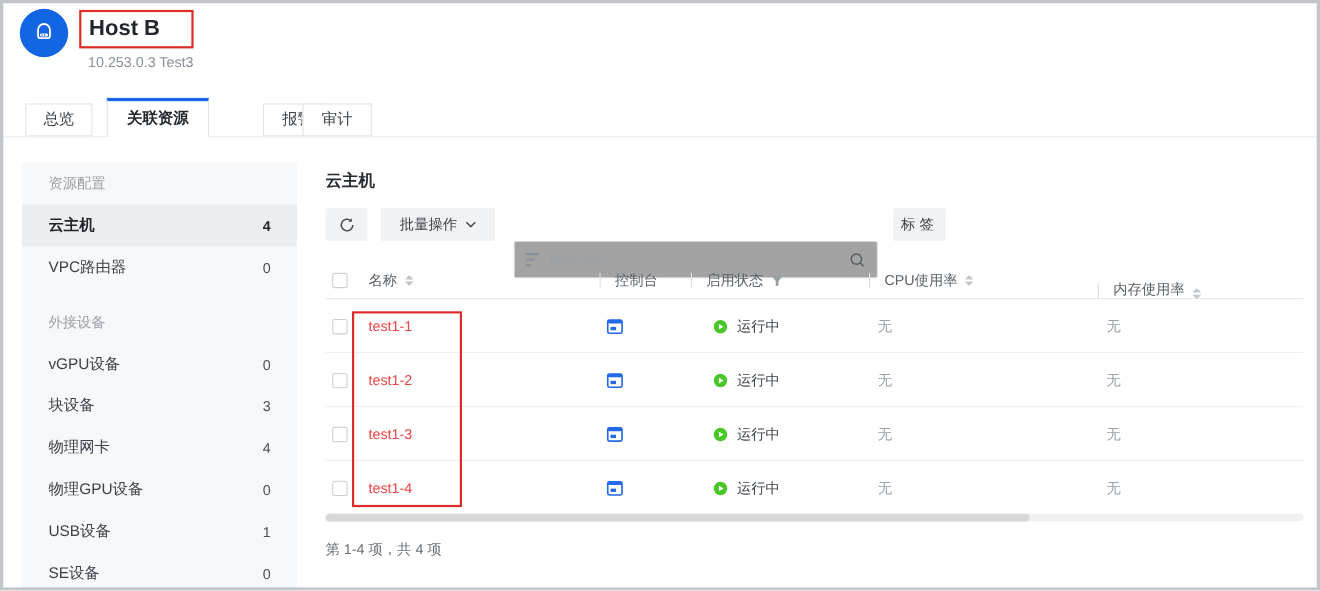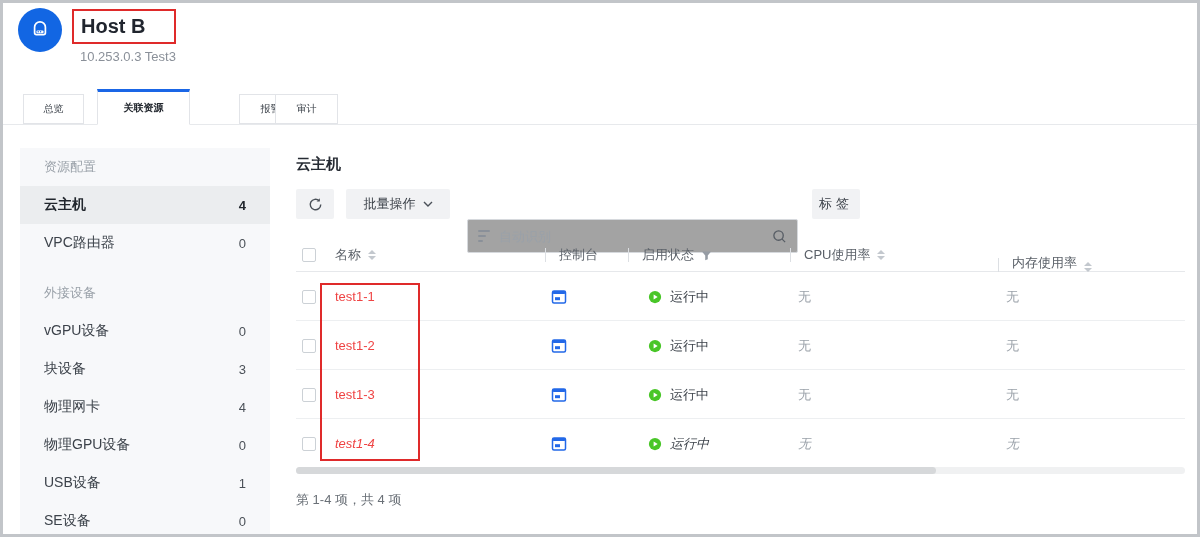--- a/index.html
+++ b/index.html
@@ -15,21 +15,21 @@
   .host-title { position:absolute; left:81px; top:15px; font-size:20px; font-weight:700; color:#20252e; }
   .host-subtitle { position:absolute; left:80px; top:49px; font-size:13px; color:#8a9099; }
 
   .annotation { position:absolute; border:2px solid #df2a2a; z-index:50; pointer-events:none; }
   .annotation.title-box { left:72px; top:9px; width:104px; height:35px; }
   .annotation.names-box { left:320px; top:283px; width:100px; height:178px; }
 
   
   .tabbar { position:absolute; left:3px; right:3px; top:90px; height:35px; border-bottom:1px solid #e7e9ec; z-index:5; }
   .tab { position:absolute; bottom:0; height:30px; background:#fff; border:1px solid #e2e4e8;
-         display:flex; align-items:center; justify-content:center; font-size:10px; color:#3c424a; cursor:pointer; }
+         display:flex; align-items:center; justify-content:center; font-size:14px; color:#3c424a; cursor:pointer; }
   .tab.active { height:36px; bottom:-1px; border-top:3px solid #1a66e6; border-bottom:1px solid #fff;
                 font-weight:700; color:#23282f; z-index:6; }
   .tab-overview { left:20px; width:61px; }
   .tab-related  { left:94px; width:93px; }
   .tab-alarm    { left:198px; width:63px;margin-left:38px; }
   .tab-audit    { left:272px; width:63px; }
 
   
   .sidebar { position:absolute; left:20px; top:148px; width:250px; height:386px; background:#f7f8fa; z-index:2; }
   .side-section { height:38px; display:flex; align-items:center; padding:0 24px; font-size:13px; color:#9aa1a9; }
@@ -55,21 +55,21 @@
 
   
   .thead { position:absolute; left:296px; top:238px; width:889px; height:34px; border-bottom:1px solid #e6e8eb; }
   .th { position:absolute; top:0; height:34px; display:flex; align-items:center; gap:7px; font-size:13px; color:#5b6169; }
   .col-sep { width:1px; height:14px; background:#dcdfe3; margin-right:6px; }
   .th-check { left:6px; } .th-name { left:39px; } .th-console { left:249px; }
   .th-state { left:332px; } .th-cpu { left:494px; } .th-mem { left:702px;align-items:flex-end; }
 
   .tbody { position:absolute; left:296px; top:272px; width:889px; }
   .trow { position:relative; height:49px; border-bottom:1px solid #edeff1; }
-  .trow:last-child { border-bottom:none;font-style:italic; }
+  .trow:last-child { border-bottom:none; }
   .cell { position:absolute; top:0; height:49px; display:flex; align-items:center; font-size:13px; color:#9aa1a9; }
   .c-check { left:6px; } .c-name { left:39px; } .c-console { left:255px; }
   .c-state { left:352px; gap:8px; color:#3c424a; } .c-cpu { left:502px; } .c-mem { left:710px; }
   .vm-link { font-size:13px; color:#ef4444; text-decoration:none; cursor:pointer; }
 
   .checkbox { width:14px; height:14px; background:#fff; border:1px solid #ccd1d6; border-radius:2px; cursor:pointer; }
 
   .sort-icon { display:inline-flex; flex-direction:column; align-items:center; cursor:pointer; }
   .tri-up { width:0; height:0; border-left:4px solid transparent; border-right:4px solid transparent;
             border-bottom:4px solid #c3c8ce; }

